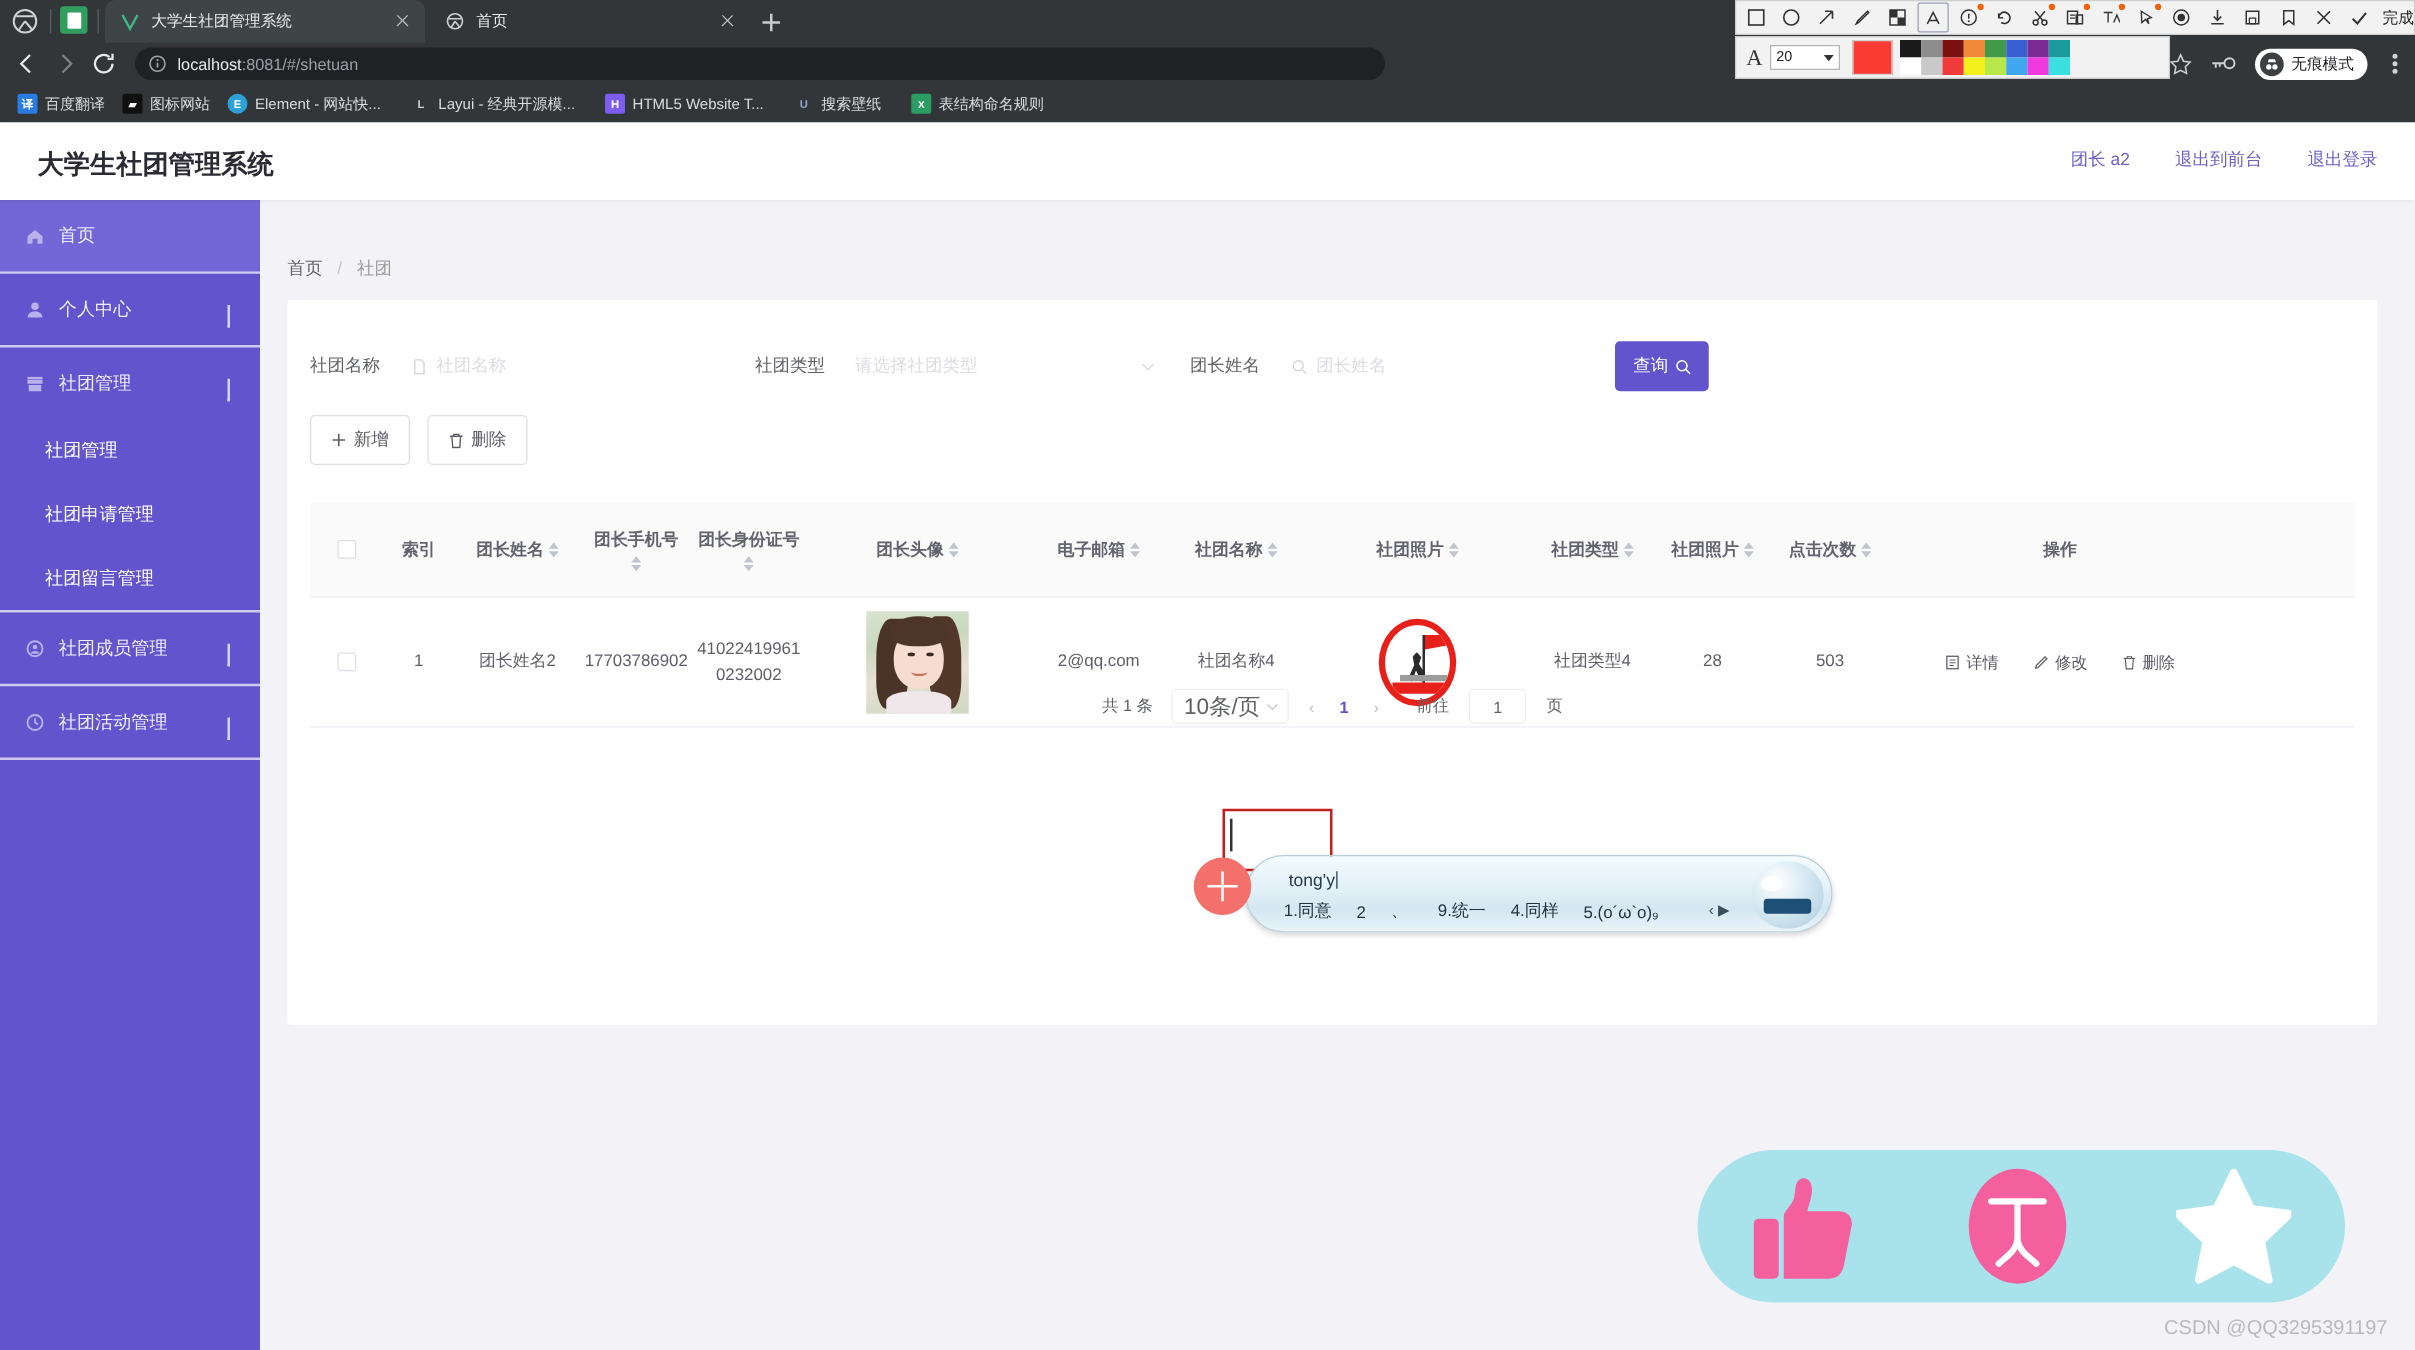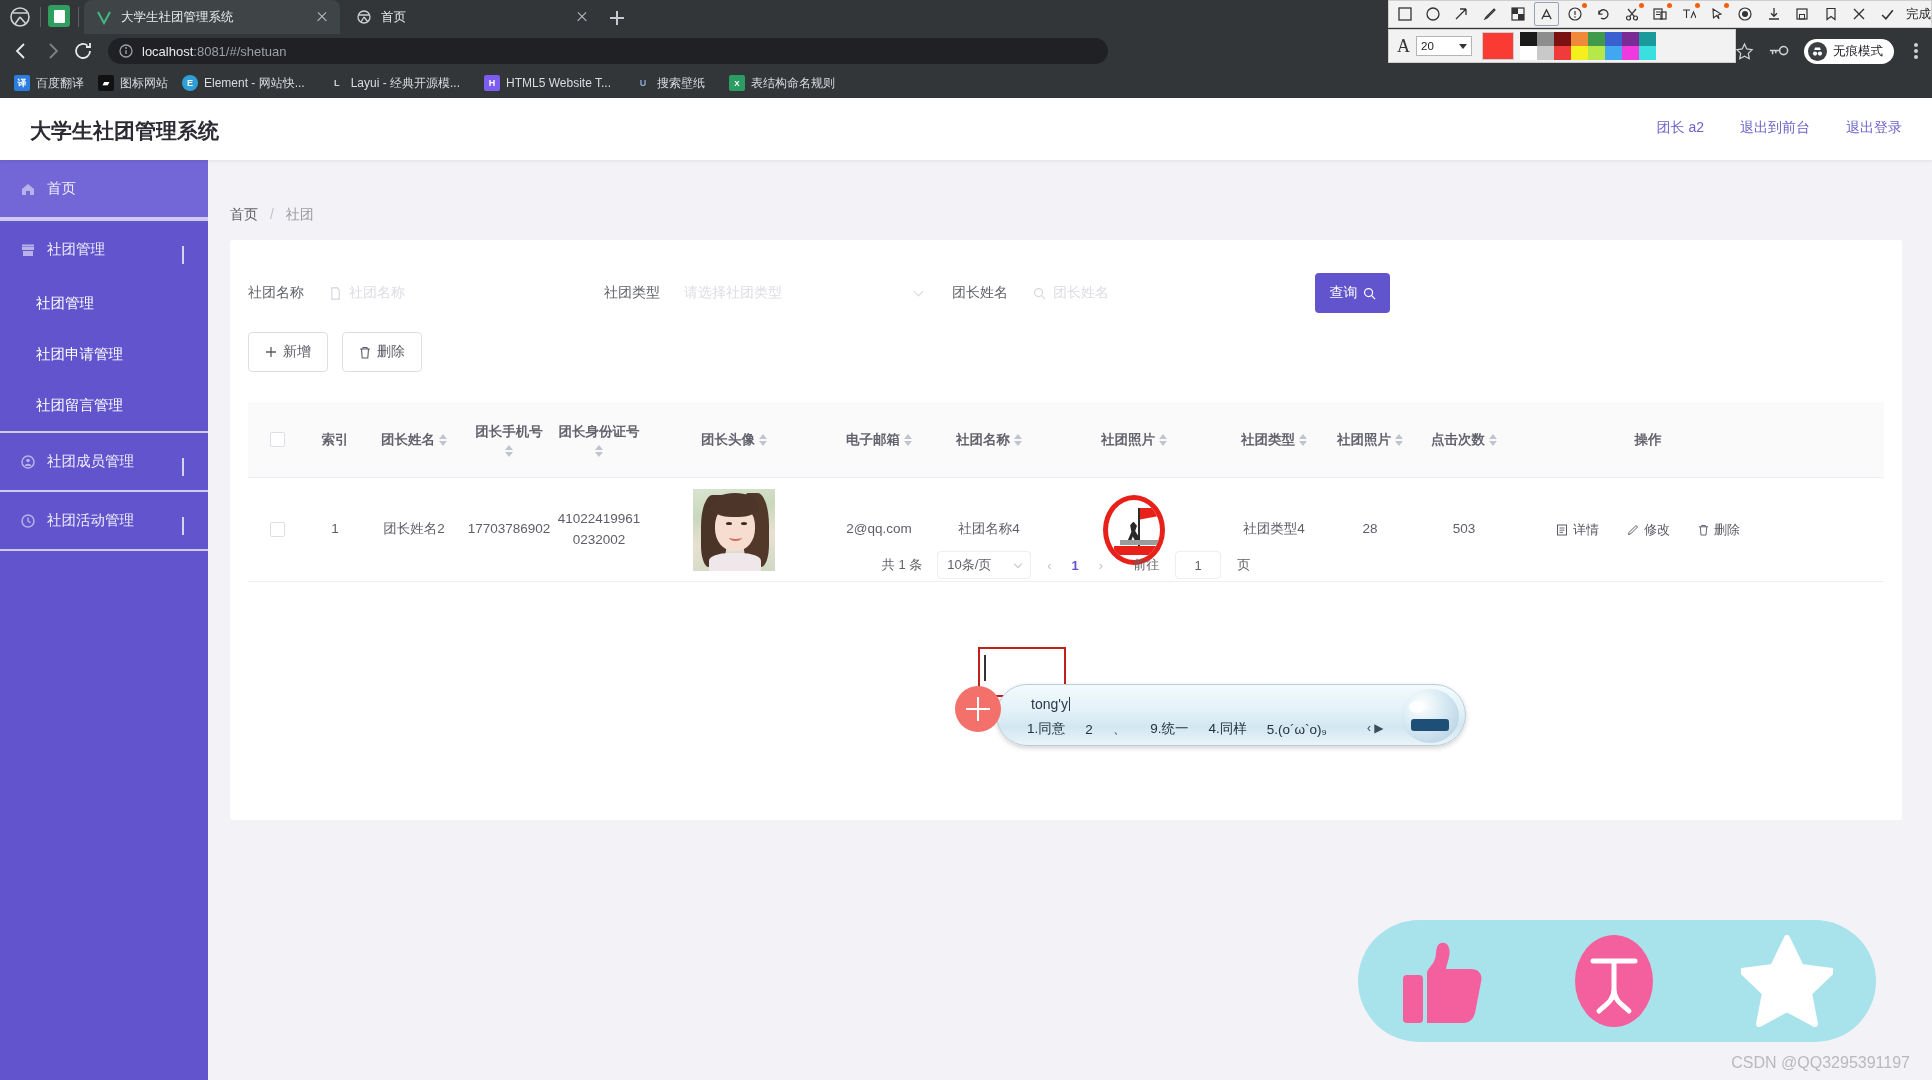--- a/index.html
+++ b/index.html
@@ -183,21 +183,21 @@
       clip-path:polygon(45% 0,75% 18%,60% 40%,100% 72%,78% 100%,40% 62%,12% 100%,0 76%,28% 44%,18% 16%); }
   .cb-text { position:absolute; left:6px; bottom:5px; width:50px; height:9px; background:#e8201a; }
   .cb-text2 { position:absolute; left:12px; bottom:15px; width:38px; height:5px; background:#9b9b9b; }
 
   
   #pagination { position:absolute; left:0; top:300px; width:100%; height:50px;
       display:flex; align-items:center; justify-content:center;text-align:right; }
   #pagination .pg { font-size:13px; color:#606266; margin:0 9px; }
   #page-size-select { width:94px; height:28px; border:1px solid #ededf2; border-radius:4px;
       display:flex; align-items:center; justify-content:space-between; padding:0 9px; background:#fff; margin:0 6px; }
-  #page-size-select span { font-size:13px; color:#606266; }
+  #page-size-select span { font-size:18px; color:#606266; }
   .pg-arrow { font-size:13px; color:#c0c4cc; margin:0 10px; }
   .pg-num { font-size:13px; color:#6254cc; font-weight:bold; margin:0 10px; }
   #jump-input { width:46px; height:28px; border:1px solid #ededf2; border-radius:4px; background:#fff;
       display:flex; align-items:center; justify-content:center; font-size:13px; color:#606266; margin:0 7px; }
 
   
   #annot-rect { position:absolute; left:978px; top:647px; width:88px; height:50px;
       border:2px solid #c0211d; background:transparent; z-index:40; }
   #annot-caret { position:absolute; left:984px; top:655px; width:1.5px; height:26px; background:#333; z-index:41; }
 
@@ -525,20 +525,30 @@
   <div class="side-item active-top">
     <span class="si-ico">
       <svg width="16" height="16" viewBox="0 0 16 16">
           <path d="M2 8 L8 3 L14 8 L14 14 L10 14 L10 10 L6 10 L6 14 L2 14 Z" fill="#b9b1ea"></path>
         </svg>
     </span>
     <span class="si-label">首页</span>
   </div>
   <div class="side-sep"></div>
 
+  <div class="side-item">
+    <span class="si-ico">
+      <svg width="16" height="16" viewBox="0 0 16 16">
+          <circle cx="8" cy="5" r="3" fill="#b9b1ea"></circle>
+          <path d="M2 14 A6 5 0 0 1 14 14 Z" fill="#b9b1ea"></path>
+        </svg>
+    </span>
+    <span class="si-label">个人中心</span>
+    <span class="si-arrow"><i class="chev dn"></i></span>
+  </div>
   <div class="side-sep"></div>
 
   <div class="side-item">
     <span class="si-ico">
       <svg width="16" height="16" viewBox="0 0 16 16">
           <rect x="2" y="5" width="12" height="3" fill="#b9b1ea"></rect>
           <rect x="3" y="9" width="10" height="5" fill="#b9b1ea"></rect>
           <rect x="2" y="2.5" width="12" height="2" fill="#b9b1ea"></rect>
         </svg>
     </span>
@@ -614,21 +624,21 @@
       <div class="finput" style="width:198px;margin-left:14px;border:none">
         <span class="fi-ico">
           <svg width="13" height="13" viewBox="0 0 14 14">
               <circle cx="6" cy="6" r="4.3" fill="none" stroke="#d4d5db" stroke-width="1.2"></circle>
               <path d="M9.2 9.2 L13 13" stroke="#d4d5db" stroke-width="1.2"></path>
             </svg>
         </span>
         <span class="fi-ph">团长姓名</span>
       </div>
 
-      <div id="search-button" style="margin-left:95px">
+      <div id="search-button" style="margin-left:72px">
         <span>查询</span>
         <span style="margin-left:5px;display:flex">
           <svg width="13" height="13" viewBox="0 0 14 14">
               <circle cx="6" cy="6" r="4.3" fill="none" stroke="#fff" stroke-width="1.3"></circle>
               <path d="M9.2 9.2 L13 13" stroke="#fff" stroke-width="1.3"></path>
             </svg>
         </span>
       </div>
     </div>
 

